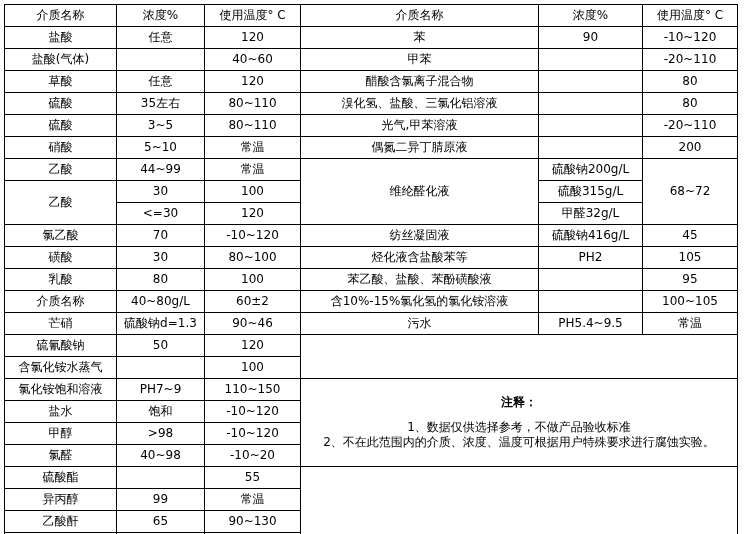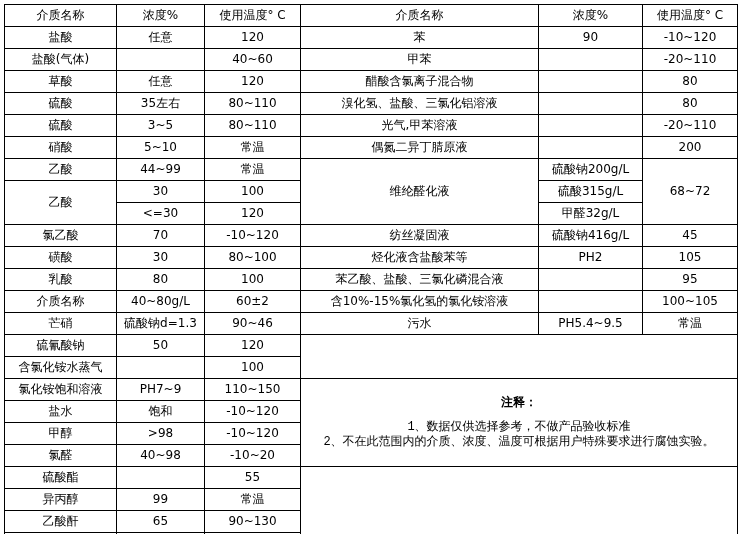--- a/index.html
+++ b/index.html
@@ -51,21 +51,20 @@
     white-space: normal;
     line-height: 19px;
   }
   .note-title {
     font-weight: bold;
     display: block;
     margin-bottom: 10px;
   }
   .note-line {
     display: block;
-    font-family: Liberation Mono, monospace;
   }
   .col-a { width: 112px; }
   .col-b { width: 88px; }
   .col-c { width: 96px; }
   .col-d { width: 238px; }
   .col-e { width: 104px; }
   .col-f { width: 95px; }
 </style>
 </head>
 <body>
@@ -181,21 +180,21 @@
         <td>80~100</td>
         <td>烃化液含盐酸苯等</td>
         <td>PH2</td>
         <td>105</td>
       </tr>
 
       <tr>
         <td>乳酸</td>
         <td>80</td>
         <td>100</td>
-        <td>苯乙酸、盐酸、三氯化磷混合液</td>
+        <td>苯乙酸、盐酸、苯酚磺酸液</td>
         <td class="blank"></td>
         <td>95</td>
       </tr>
 
       <tr>
         <td>介质名称</td>
         <td>40~80g/L</td>
         <td>60±2</td>
         <td>含10%-15%氯化氢的氯化铵溶液</td>
         <td class="blank"></td>

